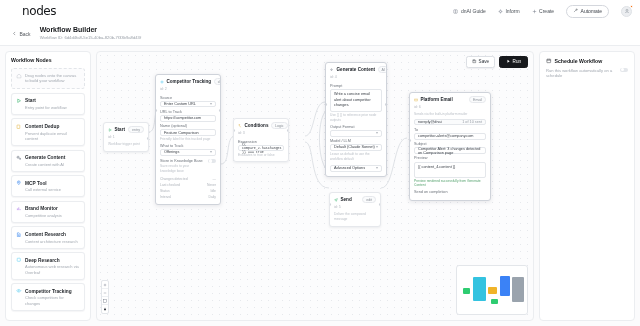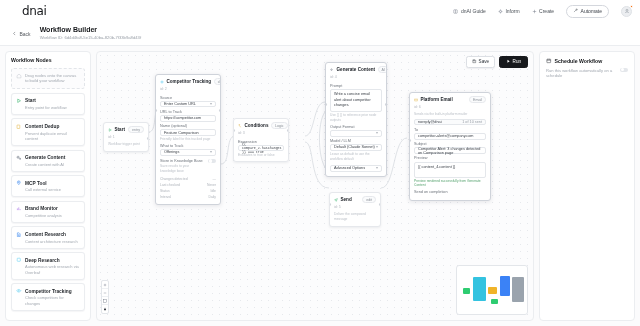--- a/index.html
+++ b/index.html
@@ -135,21 +135,21 @@
   .rp-row { display:flex; align-items:flex-start; gap:4px; margin-top:3px; }
   .rp-desc { font-size:4.1px; color:#a2a8b0; line-height:1.45; }
   svg { shape-rendering: geometricPrecision; }
 </style>
 </head>
 <body>
 
 <div class="app">
 
   <div class="topbar">
-    <div class="logo">dnai</div>
+    <div class="logo">nodes</div>
     <div class="topnav">
 
       <div class="topnav-item">
         <span>
           <svg width="5" height="5" viewBox="0 0 16 16" fill="none" stroke="#6b7280" stroke-width="1.4">
             <rect x="2.5" y="2.5" width="11" height="11" rx="1.5"></rect>
               <path d="M8 3v10"></path>
           </svg>
         </span>
         <span>dnAI Guide</span>

